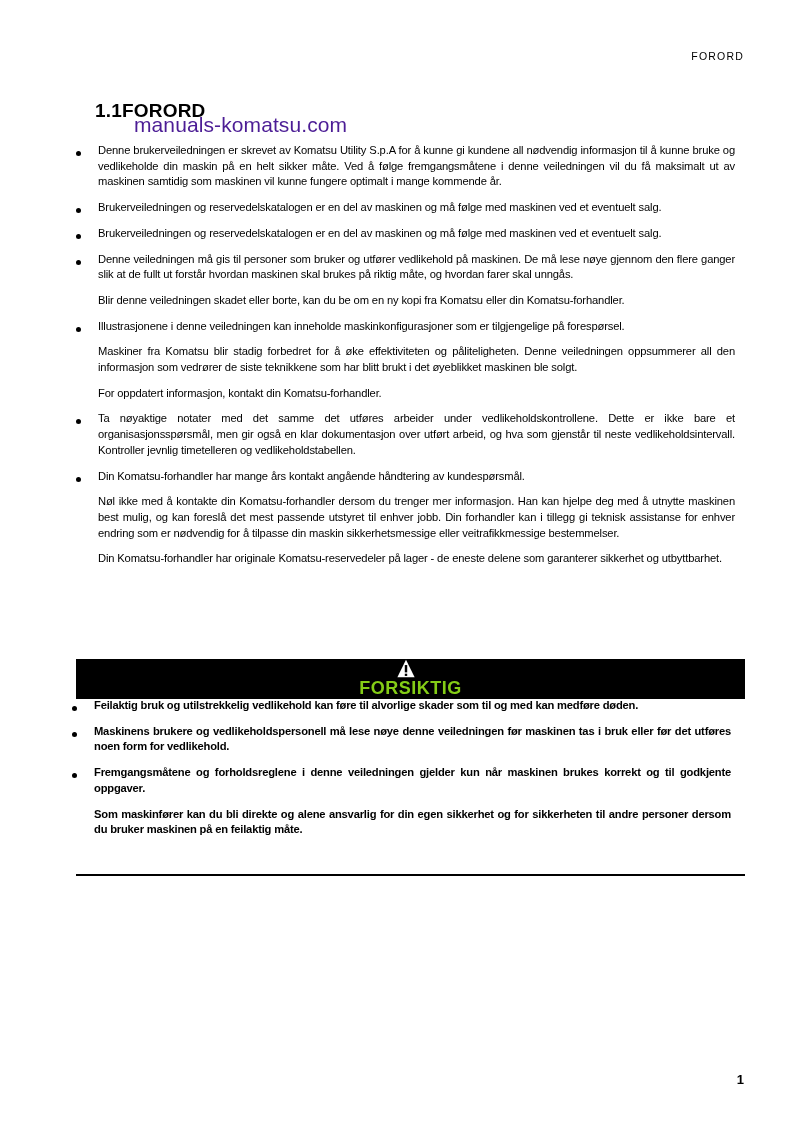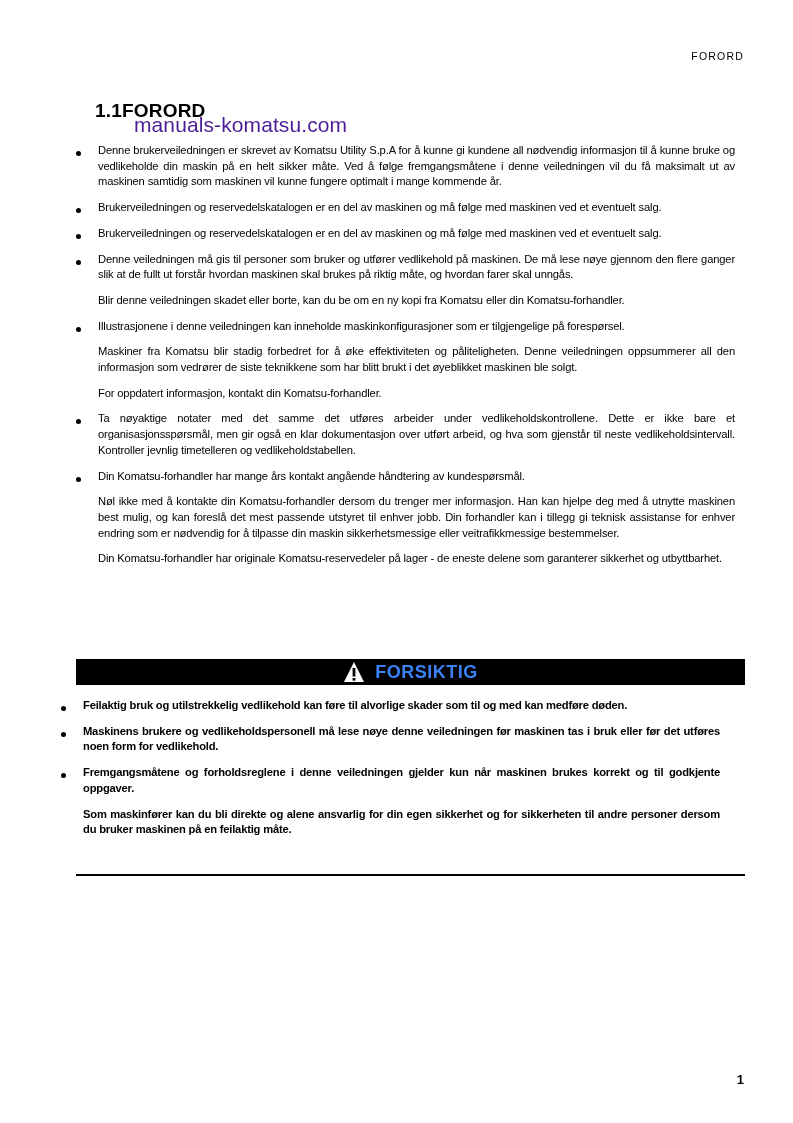--- a/index.html
+++ b/index.html
@@ -6,24 +6,24 @@
     body { width:793px; height:1123px; position:relative; overflow:hidden; font-family:"Liberation Sans", sans-serif; color:#000; }
     .running-header { position:absolute; top:50px; right:49px; font-size:10.5px; letter-spacing:1.2px; }
     .section-title { position:absolute; top:100px; left:76px; font-size:19px; font-weight:bold; margin:0; letter-spacing:0.2px; }
     .section-title .num { display:inline-block; width:46px;text-align:right; }
     .watermark { position:absolute; top:113px; left:134px; font-size:21px; color:#4c1d95; letter-spacing:0.1px; }
     .content { position:absolute; top:133px; left:76px; width:669px; }
     ul.items { list-style:none; margin:0; padding:0; }
     ul.items li { position:relative; padding-left:12px; font-size:11.2px; line-height:15.7px; text-align:justify; margin-bottom:8px; letter-spacing:-0.15px; }
     ul.items li::before { content:""; position:absolute; left:0; top:8px; width:5px; height:5px; border-radius:50%; background:#000; }
     ul.items li p { margin:10px; }
-    .caution-bar { position:absolute; top:659px; left:76px; width:669px; height:26px; background:#000; color:#3b82f6; display:flex; align-items:center; justify-content:center; }
+    .caution-bar { position:absolute; top:659px; left:76px; width:669px; height:40px; background:#000; color:#84cc16; display:flex; align-items:center; justify-content:center;flex-direction:column; }
     .caution-bar .warn-icon { width:22px; height:22px; margin-right:10px; }
     .caution-bar .label { font-size:18px; font-weight:bold; letter-spacing:0.5px; }
-    .caution-list { position:absolute; top:688px; left:61px; width:669px; }
+    .caution-list { position:absolute; top:688px; left:72px; width:669px; }
     .caution-list ul.items li { font-weight:bold; font-size:11.2px; line-height:15.7px; margin-bottom:8px; letter-spacing:-0.2px; }
     .rule { position:absolute; top:874px; left:76px; width:669px; height:2px; background:#000; }
     .page-number { position:absolute; top:1072px; right:49px; font-size:13px; font-weight:bold; }
   </style>
 </head>
 <body>
 
 <div class="running-header">FORORD</div>
 
 <h1 class="section-title">

